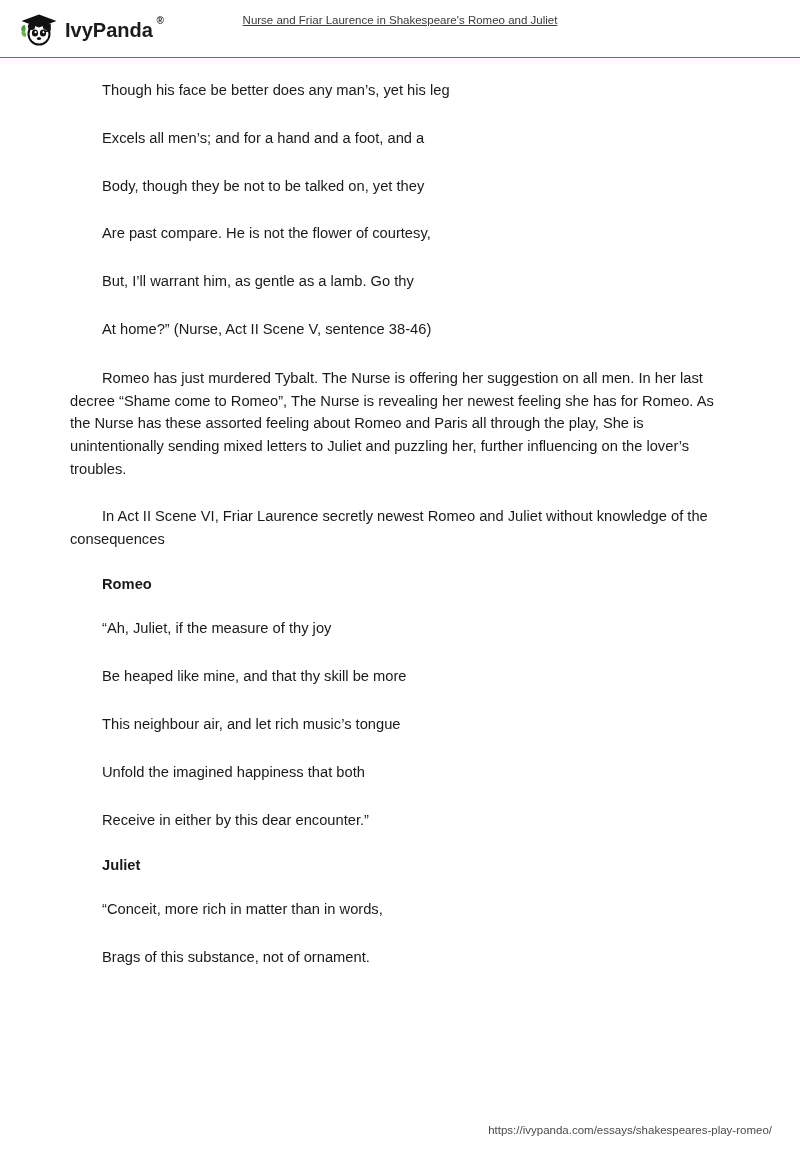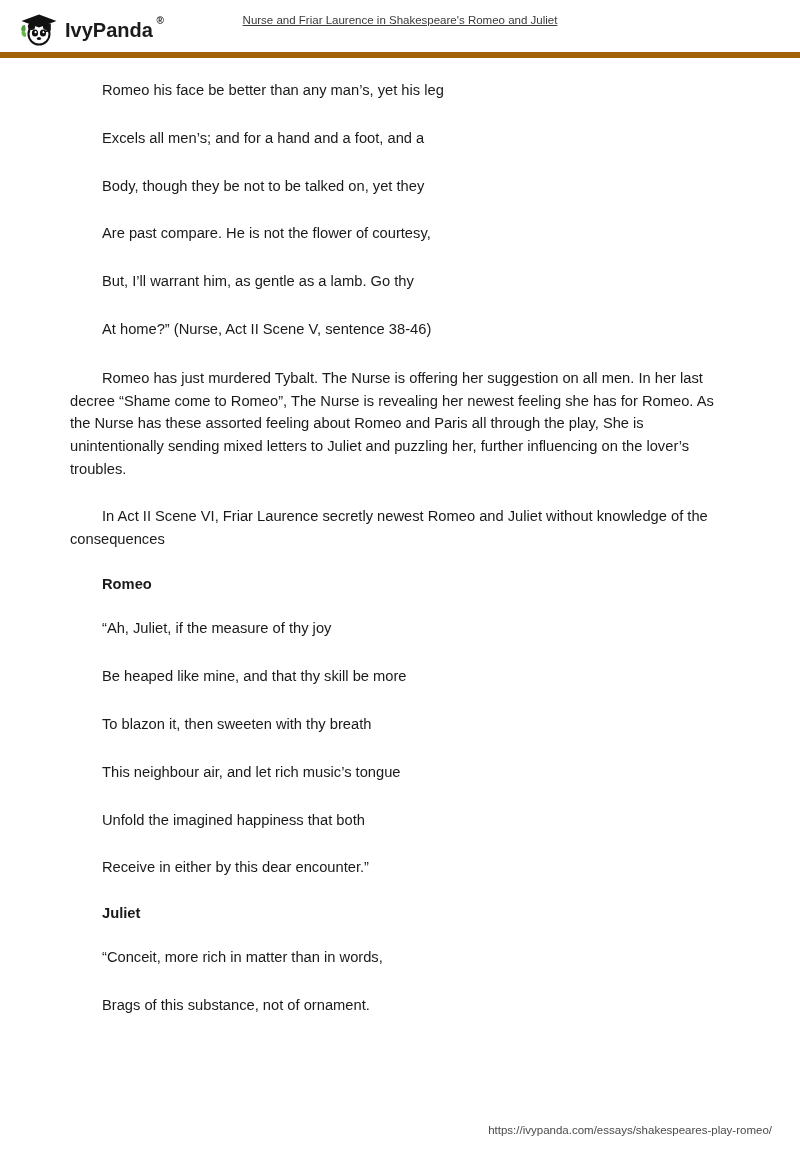--- a/index.html
+++ b/index.html
@@ -23,21 +23,21 @@
     box-sizing: border-box;
   }
 
   
   .header {
     position: absolute;
     top: 0;
     left: 0;
     width: 800px;
     height: 58px;
-    border-bottom: 6px solid #a16207;
+    border-bottom: 1px solid #a16207;
     box-sizing: border-box;
   }
 
   .logo-wrap {
     position: absolute;
     left: 20px;
     top: 13px;
     display: flex;
     align-items: center;
     gap: 7px;
@@ -167,35 +167,34 @@
         <span>IvyPanda</span><span class="logo-reg">®</span>
       </span>
     </div>
 
     <div class="header-title">Nurse and Friar Laurence in Shakespeare's Romeo and Juliet</div>
   </div>
 
   <div class="content">
     <div class="body-col">
 
-      <p class="verse" style="margin-top:22px">Romeo his face be better than any man’s, yet his leg</p>
+      <p class="verse" style="margin-top:22px">Though his face be better does any man’s, yet his leg</p>
       <p class="verse">Excels all men’s; and for a hand and a foot, and a</p>
       <p class="verse">Body, though they be not to be talked on, yet they</p>
       <p class="verse">Are past compare. He is not the flower of courtesy,</p>
       <p class="verse">But, I’ll warrant him, as gentle as a lamb. Go thy</p>
       <p class="verse">At home?” (Nurse, Act II Scene V, sentence 38-46)</p>
 
       <p class="para">Romeo has just murdered Tybalt. The Nurse is offering her suggestion on all men. In her last decree “Shame come to Romeo”, The Nurse is revealing her newest feeling she has for Romeo. As the Nurse has these assorted feeling about Romeo and Paris all through the play, She is unintentionally sending mixed letters to Juliet and puzzling her, further influencing on the lover’s troubles.</p>
       <p class="para" style="margin-top:24px">In Act II Scene VI, Friar Laurence secretly newest Romeo and Juliet without knowledge of the consequences</p>
 
       <p class="speaker" style="margin-top:26px">Romeo</p>
 
       <p class="verse">“Ah, Juliet, if the measure of thy joy</p>
       <p class="verse">Be heaped like mine, and that thy skill be more</p>
-      <p class="verse">To blazon it, then sweeten with thy breath</p>
       <p class="verse">This neighbour air, and let rich music’s tongue</p>
       <p class="verse">Unfold the imagined happiness that both</p>
       <p class="verse">Receive in either by this dear encounter.”</p>
 
       <p class="speaker">Juliet</p>
 
       <p class="verse">“Conceit, more rich in matter than in words,</p>
       <p class="verse">Brags of this substance, not of ornament.</p>
 
     </div>

